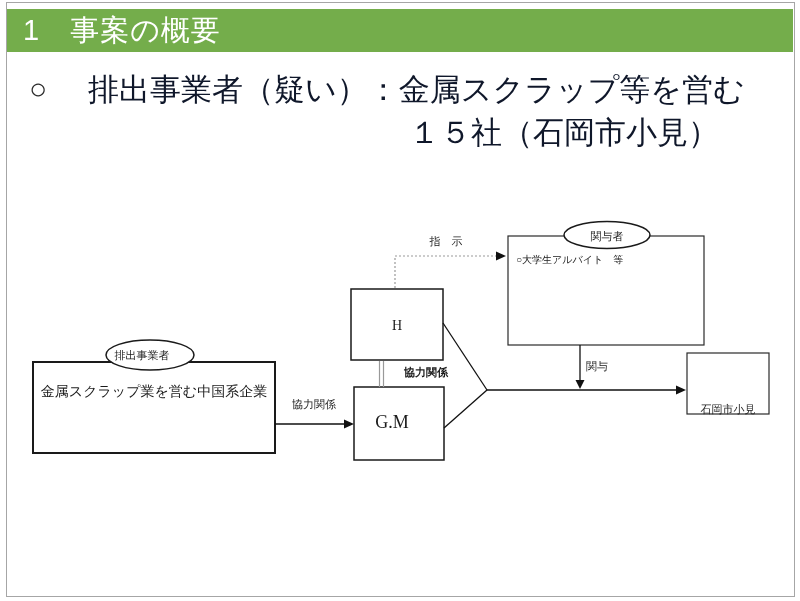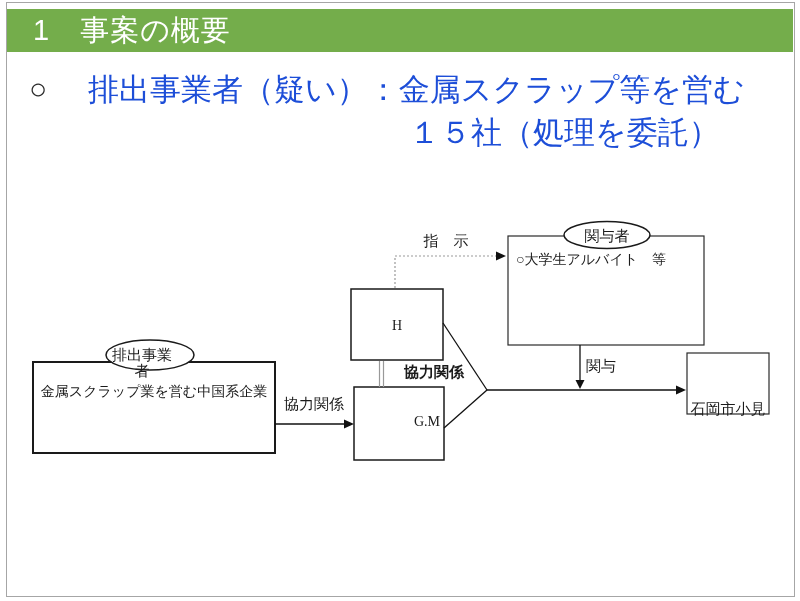--- a/index.html
+++ b/index.html
@@ -7,62 +7,62 @@
     width:800px;height:601px;position:relative;background:#ffffff;
     font-family:"Liberation Sans",sans-serif;overflow:hidden;
   }
   .slide-border{
     position:absolute;left:6px;top:2px;width:787px;height:593px;
     border:1px solid #a6a6a6;pointer-events:none;
   }
   .header-bar{
     position:absolute;left:7px;top:9px;width:786px;height:43px;
     background:#74ad4b;color:#ffffff;
-    font-size:29px;line-height:43px;padding-left:26px;box-sizing:border-box;
+    font-size:29px;line-height:43px;padding-left:16px;box-sizing:border-box;
     font-family:"Liberation Sans",sans-serif;letter-spacing:1px;
   }
   .bullet-marker{
     position:absolute;left:29px;top:72px;font-size:30px;line-height:34px;color:#2b2b2b;
   }
   .bullet-line{
-    position:absolute;color:#1d4ed8;font-size:31px;line-height:36px;white-space:nowrap;
+    position:absolute;color:#0f172a;font-size:31px;line-height:36px;white-space:nowrap;
     font-family:"Liberation Sans",sans-serif;
   }
   .bullet-line.l1{left:88px;top:72px;}
   .bullet-line.l2{left:409px;top:115px;}
   svg.diagram{position:absolute;left:0;top:0;}
   .dlabel{
     position:absolute;color:#1b1b1b;white-space:nowrap;
-    font-family:"Liberation Serif",serif;font-size:15px;line-height:16px;
+    font-family:"Liberation Serif",serif;font-size:11px;line-height:16px;
   }
   .center{text-align:center;white-space:normal;}
   .lbl-oval-discharger{left:106px;top:347px;width:72px;}
   .lbl-discharger-body{left:34px;top:384px;width:240px;font-size:14px;}
   .lbl-h{left:351px;top:318px;width:92px;font-size:14px;}
-  .lbl-gm{left:354px;top:414px;width:76px;font-size:14px;margin-left:35px;}
+  .lbl-gm{left:354px;top:414px;width:76px;font-size:18px;}
   .lbl-oval-involved{left:563px;top:228px;width:88px;}
-  .lbl-involved-body{left:516px;top:252px;font-size:14px;}
+  .lbl-involved-body{left:516px;top:252px;font-size:10px;}
   .lbl-site{left:687px;top:377px;width:82px;margin-top:24px;}
   .lbl-commission{left:264px;top:396px;width:100px;}
   .lbl-cooperation{left:404px;top:364px;font-weight:bold;}
   .lbl-instruction{left:406px;top:233px;width:80px;}
   .lbl-involvement{left:586px;top:358px;}
 </style>
 </head>
 <body>
 
 <div class="slide-border"></div>
 
 <div class="header-bar">
   <span>1　事案の概要</span>
 </div>
 
 <span class="bullet-marker">○</span>
 <div class="bullet-line l1">排出事業者（疑い）：金属スクラップ等を営む</div>
-<div class="bullet-line l2">１５社（処理を委託）</div>
+<div class="bullet-line l2">１５社（石岡市小見）</div>
 
 <svg class="diagram" width="800" height="601" viewBox="0 0 800 601">
 
   <rect x="33" y="362" width="242" height="91" fill="#ffffff" stroke="#1a1a1a" stroke-width="2"></rect>
   <rect x="351" y="289" width="92" height="71" fill="#ffffff" stroke="#1a1a1a" stroke-width="1.5"></rect>
   <rect x="354" y="387" width="90" height="73" fill="#ffffff" stroke="#1a1a1a" stroke-width="1.5"></rect>
   <rect x="508" y="236" width="196" height="109" fill="#ffffff" stroke="#2a2a2a" stroke-width="1.2"></rect>
   <rect x="687" y="353" width="82" height="61" fill="#ffffff" stroke="#2a2a2a" stroke-width="1.2"></rect>
 
   <line x1="275" y1="424" x2="345" y2="424" stroke="#111111" stroke-width="1.6"></line>

